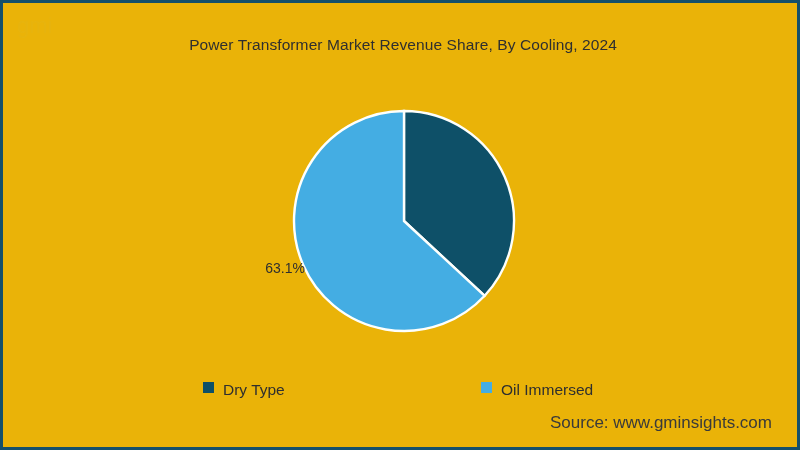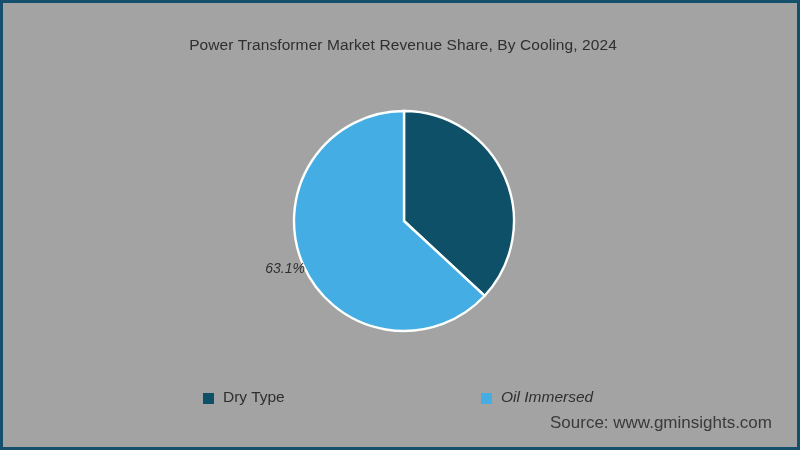--- a/index.html
+++ b/index.html
@@ -60,39 +60,38 @@
   }
   #pct-label-oil {
     position: absolute;
     left: 238px;
     top: 257px;
     width: 64px;
     text-align: right;
     font-size: 14px;
     color: #2f2f2f;
     white-space: nowrap;
-    font-style: italic;
   }
   #legend {
     position: absolute;
     left: 200px;
     top: 379px;
     width: 420px;
     height: 22px;
   }
   .legend-item {
     position: absolute;
     top: 0;
     display: flex;
-    align-items: flex-end;
+    align-items: flex-start;
     height: 22px;
     white-space: nowrap;
   }
   #legend-item-dry-type { left: 0px; }
-  #legend-item-oil-immersed { left: 278px; font-style: italic; }
+  #legend-item-oil-immersed { left: 278px; }
   .legend-swatch {
     width: 11px;
     height: 11px;
     flex: 0 0 11px;
     margin-right: 9px;
     display: inline-block;
   }
   .legend-label {
     font-size: 15.5px;
     color: #2f2f2f;
@@ -103,21 +102,21 @@
     right: 25px;
     bottom: 14px;
     font-size: 17px;
     color: #3a3a3a;
     white-space: nowrap;
   }
 </style>
 </head>
 <body>
 
-<div id="figure" style="border-color: rgb(20, 80, 107); background: #a3a3a3;">
+<div id="figure" style="border-color: rgb(20, 80, 107); background: #eab308;">
 
   <div id="watermark">
     <svg viewBox="0 0 70 34" width="70" height="34" aria-hidden="true">
       <text x="0" y="24" font-family="Liberation Sans, sans-serif" font-size="22" fill="#9fc9a0">gmi</text>
     </svg>
   </div>
 
   <div id="chart-title">Power Transformer Market Revenue Share, By Cooling, 2024</div>
 
   <div id="pie-wrap">

